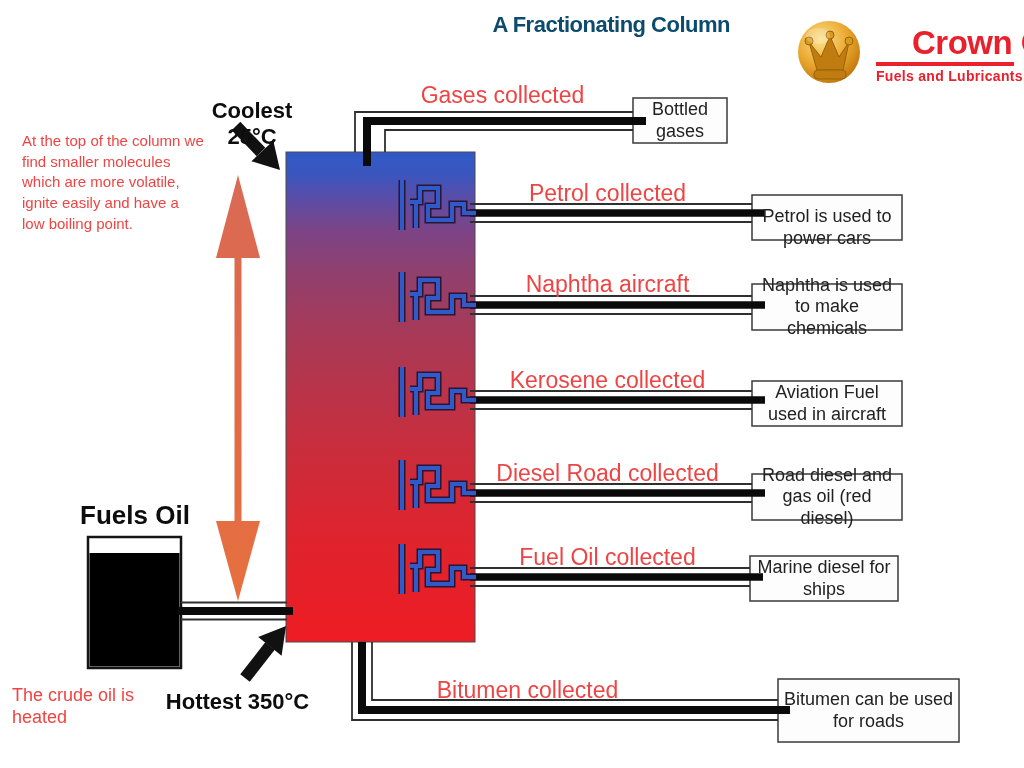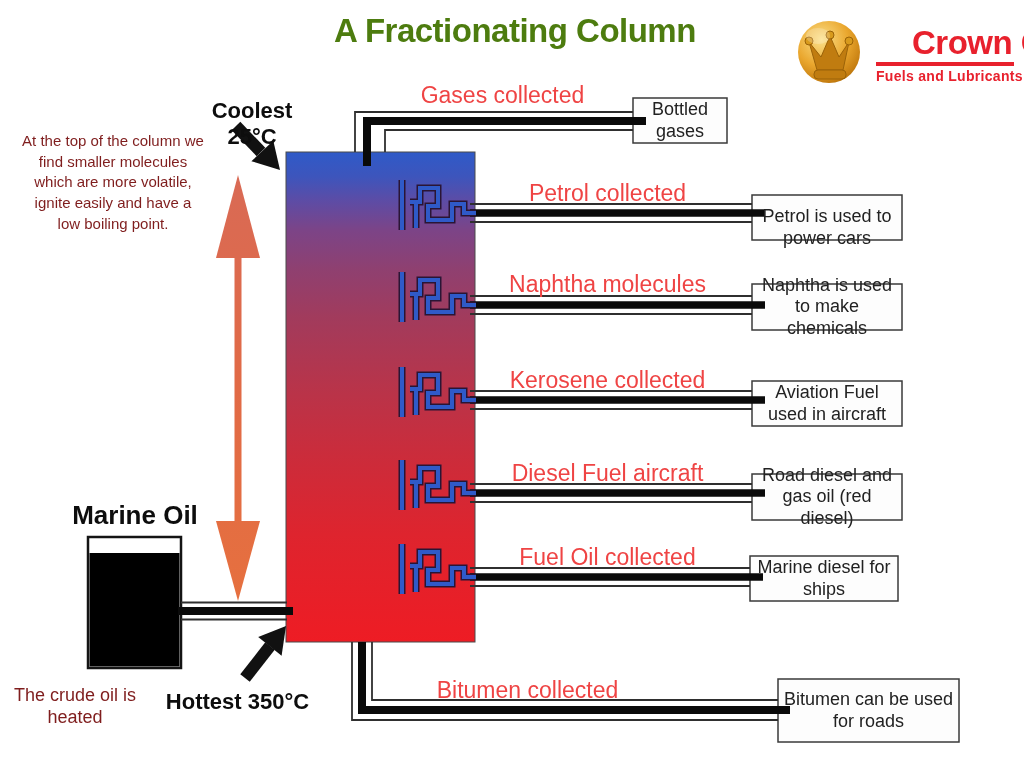--- a/index.html
+++ b/index.html
@@ -1,22 +1,22 @@
 <!DOCTYPE html>
 <html><head>
 <meta charset="utf-8">
 <style>
   html,body{margin:0;padding:0;background:#ffffff;}
   #stage{
     position:relative;width:1024px;height:768px;background:#ffffff;overflow:hidden;
     font-family:"Liberation Sans",sans-serif;color:#1a1a1a;
   }
   #stage .abs{position:absolute;}
-  .title{font-size:33px;font-weight:bold;text-align:center;letter-spacing:-0.5px;color:#4d7c0f;}
-  .note{font-size:15px;line-height:1.38;text-align:center;color:#7f1d1d;}
+  .title{font-size:22px;font-weight:bold;text-align:right;letter-spacing:-0.5px;color:#0c4a6e;}
+  .note{font-size:15px;line-height:1.38;color:#ef4444;}
   .biglabel{font-weight:bold;text-align:center;color:#0d0d0d;}
   .outlet-label{font-size:23px;text-align:center;color:#ef4444;}
   .boxtext{
     display:flex;align-items:center;justify-content:center;text-align:center;
     font-size:18px;line-height:1.18;color:#222;padding:18px 4px;box-sizing:border-box;
   }
   .brand-name{font-size:33px;font-weight:bold;color:#e8212d;letter-spacing:-0.5px;white-space:nowrap;}
   .brand-underline{background:#e8212d;height:4px;}
   .brand-tagline{font-size:14px;font-weight:bold;color:#e8212d;white-space:nowrap;letter-spacing:0.3px;}
   svg{display:block;}
@@ -162,29 +162,29 @@
   </svg>
 
   <div class="abs title" style="left:300px;top:12px;width:430px;">A Fractionating Column</div>
 
   <div class="abs brand-name" style="left:912px;top:24px;">Crown Oil</div>
   <div class="abs brand-underline" style="left:876px;top:62px;width:138px;"></div>
   <div class="abs brand-tagline" style="left:876px;top:68px;">Fuels and Lubricants</div>
 
   <div class="abs biglabel" style="left:186px;top:98px;width:132px;font-size:22px;">Coolest 25°C</div>
   <div class="abs note" style="left:22px;top:131px;width:182px;">At the top of the column we find smaller molecules which are more volatile, ignite easily and have a low boiling point.</div>
-  <div class="abs biglabel" style="left:60px;top:500px;width:150px;font-size:26px;">Marine Oil</div>
+  <div class="abs biglabel" style="left:60px;top:500px;width:150px;font-size:26px;">Fuels Oil</div>
   <div class="abs note" style="left:12px;top:685px;width:126px;font-size:18px;line-height:1.2;">The crude oil is heated</div>
   <div class="abs biglabel" style="left:165px;top:689px;width:145px;font-size:22px;">Hottest 350°C</div>
 
   <div class="abs outlet-label" style="left:395px;top:82px;width:215px;">Gases collected</div>
   <div class="abs outlet-label" style="left:480px;top:180px;width:255px;">Petrol collected</div>
-  <div class="abs outlet-label" style="left:480px;top:271px;width:255px;">Naphtha molecules</div>
+  <div class="abs outlet-label" style="left:480px;top:271px;width:255px;">Naphtha aircraft</div>
   <div class="abs outlet-label" style="left:480px;top:367px;width:255px;">Kerosene collected</div>
-  <div class="abs outlet-label" style="left:480px;top:460px;width:255px;">Diesel Fuel aircraft</div>
+  <div class="abs outlet-label" style="left:480px;top:460px;width:255px;">Diesel Road collected</div>
   <div class="abs outlet-label" style="left:480px;top:544px;width:255px;">Fuel Oil collected</div>
   <div class="abs outlet-label" style="left:420px;top:677px;width:215px;">Bitumen collected</div>
 
   <div class="abs boxtext" style="left:633px;top:98px;width:94px;height:45px;">Bottled gases</div>
   <div class="abs boxtext" style="left:752px;top:205px;width:150px;height:45px;">Petrol is used to power cars</div>
   <div class="abs boxtext" style="left:752px;top:284px;width:150px;height:46px;">Naphtha is used to make chemicals</div>
   <div class="abs boxtext" style="left:752px;top:381px;width:150px;height:45px;">Aviation Fuel used in aircraft</div>
   <div class="abs boxtext" style="left:752px;top:474px;width:150px;height:46px;">Road diesel and gas oil (red diesel)</div>
   <div class="abs boxtext" style="left:750px;top:556px;width:148px;height:45px;">Marine diesel for ships</div>
   <div class="abs boxtext" style="left:778px;top:679px;width:181px;height:63px;">Bitumen can be used for roads</div>

